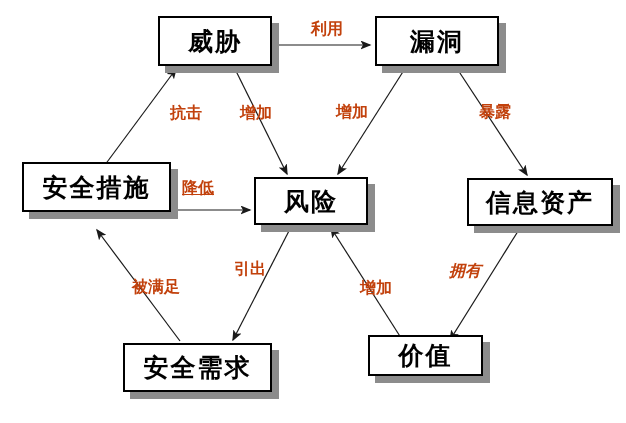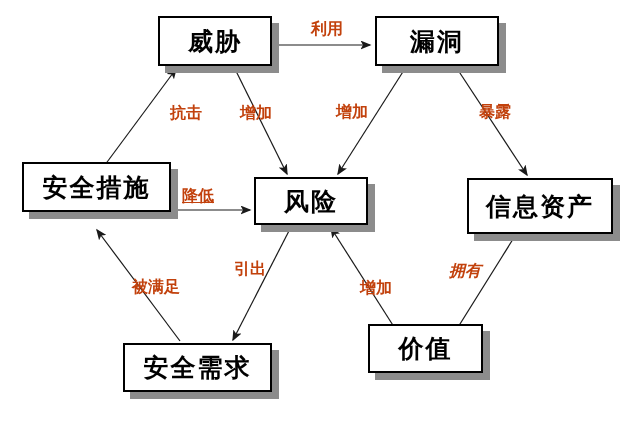--- a/index.html
+++ b/index.html
@@ -70,25 +70,25 @@
       <line x1="291" y1="227" x2="233" y2="340" marker-end="url(#arrowhead)"></line>
       <line x1="180" y1="341" x2="97" y2="230" marker-end="url(#arrowhead)"></line>
       <line x1="403" y1="341" x2="331" y2="228" marker-end="url(#arrowhead)"></line>
       <line x1="520" y1="228" x2="450" y2="340" marker-end="url(#arrowhead)"></line>
     </svg>
 <div class="edge-label" style="left: 327px; top: 29px;">利用</div>
     <div class="edge-label" style="left: 142px; top: 113px; margin-left: 44px;">抗击</div>
     <div class="edge-label" style="left: 256px; top: 113px;">增加</div>
     <div class="edge-label" style="left: 352px; top: 112px;">增加</div>
     <div class="edge-label" style="left: 495px; top: 112px; text-align: center;">暴露</div>
-    <div class="edge-label" style="left: 198px; top: 196px; text-decoration: underline;">降低</div>
+    <div class="edge-label" style="left: 198px; top: 188px; text-decoration: underline;">降低</div>
     <div class="edge-label" style="left: 250px; top: 270px; font-family: Liberation Mono, monospace;">引出</div>
     <div class="edge-label" style="left: 156px; top: 287px;">被满足</div>
     <div class="edge-label" style="left: 376px; top: 288px;">增加</div>
     <div class="edge-label" style="left: 465px; top: 271px; font-style: italic;">拥有</div>
     <div class="node" style="left: 158px; top: 16px; width: 114px; height: 50px;">威胁</div>
     <div class="node" style="left: 375px; top: 16px; width: 124px; height: 50px;">漏洞</div>
     <div class="node" style="left: 14px; top: 162px; width: 149px; height: 50px; margin-left: 8px;">安全措施</div>
     <div class="node" style="left: 254px; top: 177px; width: 114px; height: 48px; text-align: center;">风险</div>
-    <div class="node" style="left: 467px; top: 178px; width: 146px; height: 56px; text-align: right;">信息资产</div>
+    <div class="node" style="left: 467px; top: 178px; width: 146px; height: 48px; text-align: right;">信息资产</div>
     <div class="node" style="left: 123px; top: 343px; width: 149px; height: 49px;">安全需求</div>
-    <div class="node" style="left: 368px; top: 324px; width: 115px; height: 49px;">价值</div>
+    <div class="node" style="left: 368px; top: 335px; width: 115px; height: 41px;">价值</div>
   </div>
 
 </body></html>

